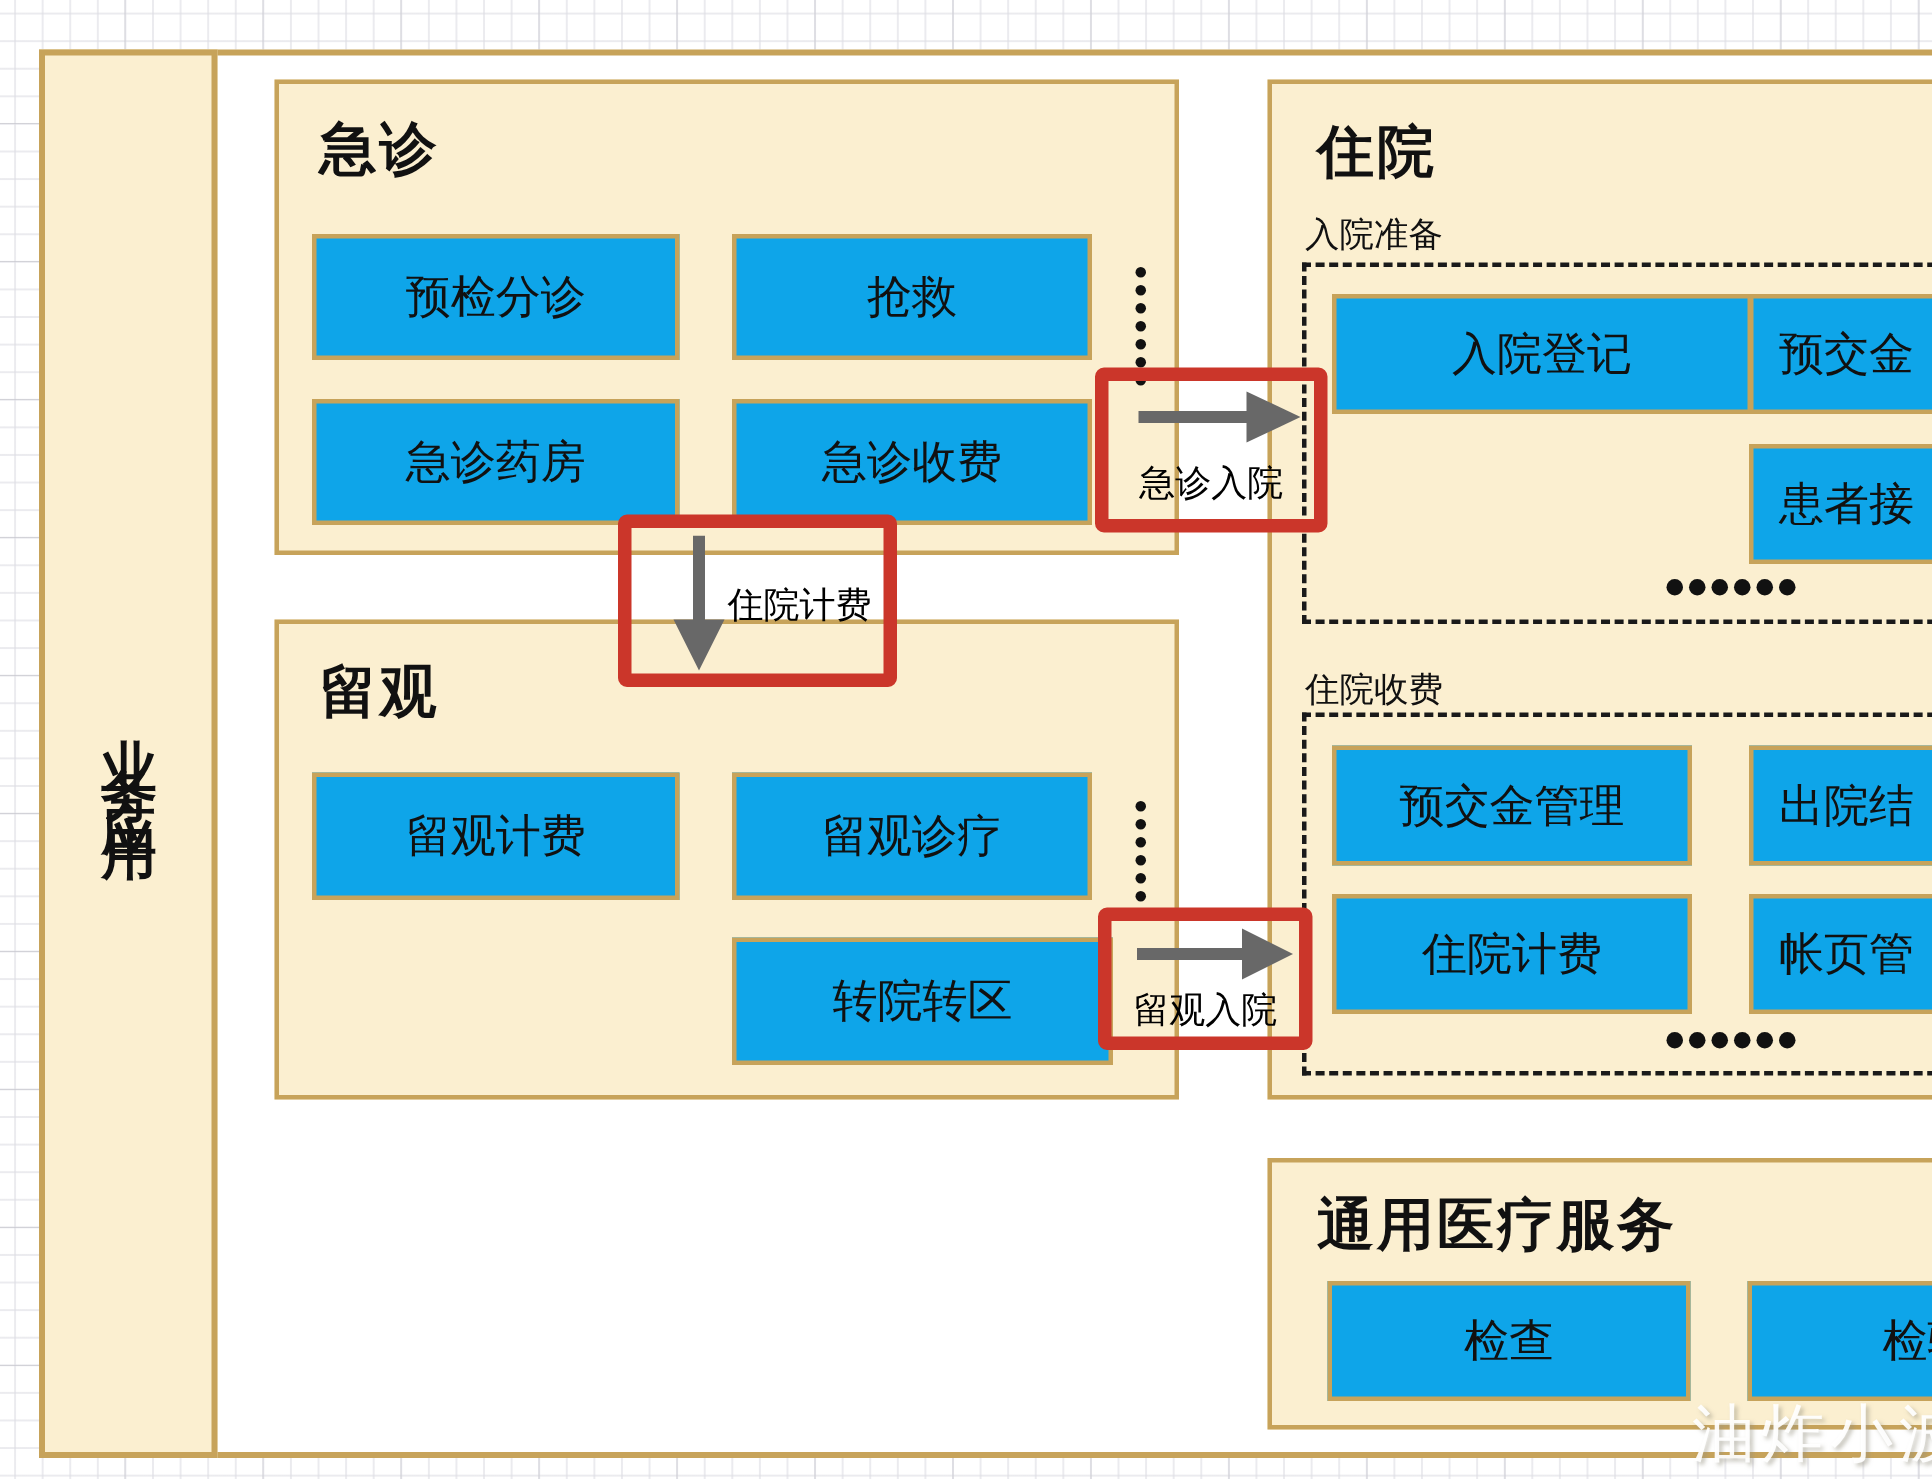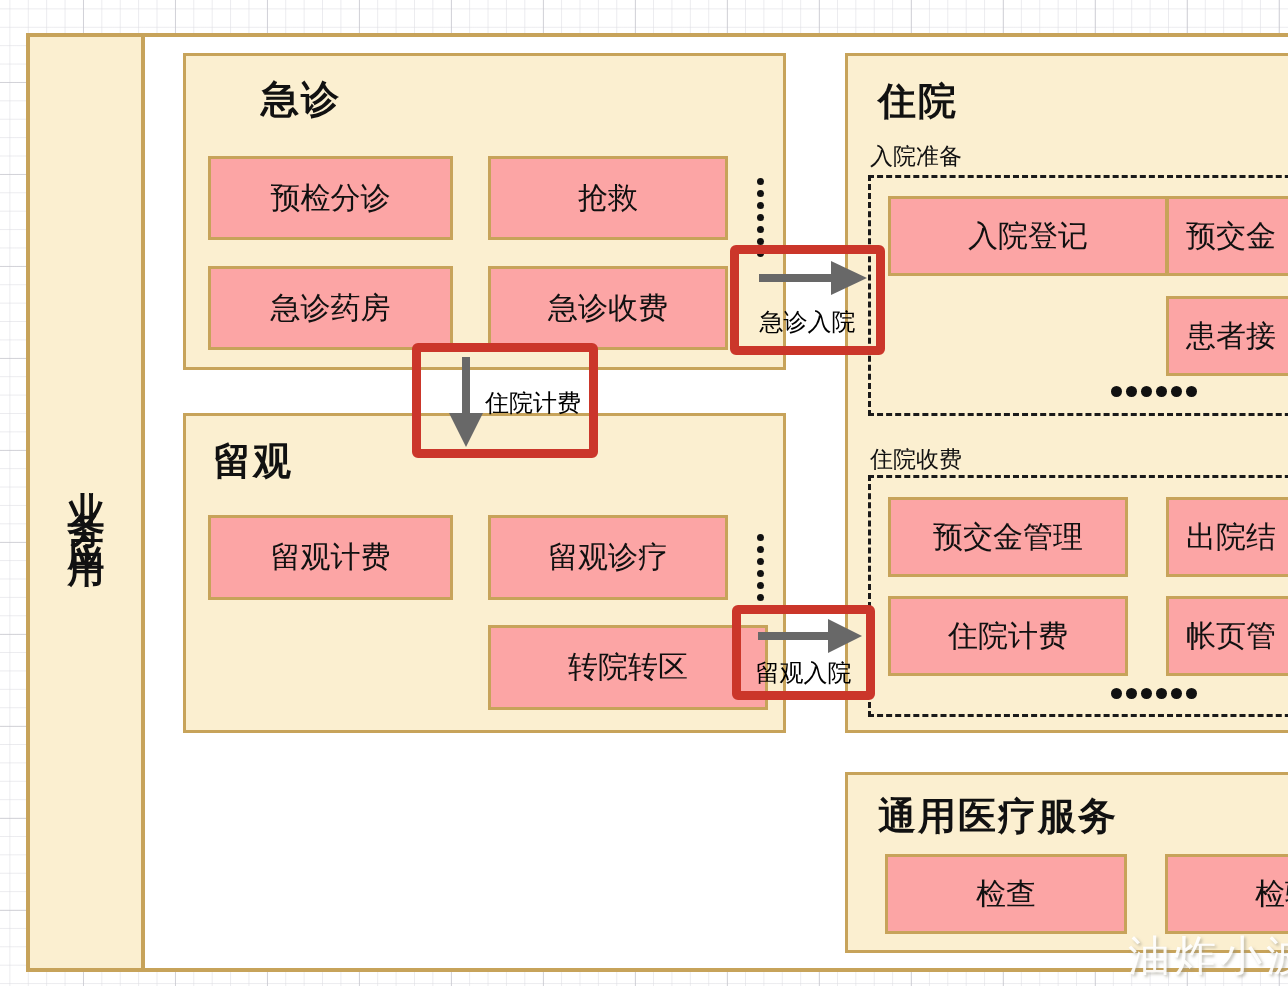--- a/index.html
+++ b/index.html
@@ -14,21 +14,21 @@
       #ffffff;
     background-size:92px 92px,92px 92px,18.4px 18.4px,18.4px 18.4px;
     background-position:-9px -10px,-9px -10px,-9px -10px,-9px -10px;
   }
   .abs{position:absolute;box-sizing:border-box;}
   .outer{background:#fff;border:4px solid #C7A35A;}
   .sidebar{background:#FBEFD0;border:4px solid #C7A35A;display:flex;align-items:center;justify-content:center;}
   .vtext{writing-mode:vertical-rl;text-orientation:upright;font-size:37px;font-weight:700;letter-spacing:.55em;color:#111;}
   .panel{background:#FBEFD0;border:3px solid #C7A35A;}
   .panel-title{position:absolute;font-size:38px;font-weight:700;letter-spacing:2px;white-space:nowrap;}
-  .cell{position:absolute;box-sizing:border-box;background:#fca5a5;border:3px solid #C7A35A;
+  .cell{position:absolute;box-sizing:border-box;background:#0ea5e9;border:3px solid #C7A35A;
         display:flex;align-items:center;justify-content:center;}
   .cell span{font-size:30px;font-weight:500;white-space:nowrap;}
   .group-label{position:absolute;font-size:23px;font-weight:500;white-space:nowrap;}
   .dashed{position:absolute;box-sizing:border-box;border:3px dashed #1a1a1a;}
   .vdots{position:absolute;width:7px;height:7px;border-radius:50%;background:#111;
          box-shadow:0 12px 0 #111,0 24px 0 #111,0 36px 0 #111,0 48px 0 #111,0 60px 0 #111,0 72px 0 #111;}
   .hdots{position:absolute;width:11px;height:11px;border-radius:50%;background:#111;
          box-shadow:15px 0 0 #111,30px 0 0 #111,45px 0 0 #111,60px 0 0 #111,75px 0 0 #111;}
   .connector{position:absolute;box-sizing:border-box;border:9px solid #CB362A;border-radius:6px;z-index:20;}
   .connector .clabel{position:absolute;font-size:24px;font-weight:500;white-space:nowrap;color:#000;}
@@ -40,21 +40,21 @@
 
 <div class="stage">
 
   <div class="abs outer" style="left:26px;top:33px;width:1290px;height:939px;"></div>
 
   <div class="abs sidebar" style="left:26px;top:33px;width:119px;height:939px;">
     <div class="vtext">业务应用</div>
   </div>
 
   <div class="abs panel" style="left:183px;top:53px;width:603px;height:317px;">
-    <div class="panel-title" style="left:27px;top:18px;margin-left:48px;">急诊</div>
+    <div class="panel-title" style="left:27px;top:18px;">急诊</div>
     <div class="cell" style="left:22px;top:100px;width:245px;height:84px;">
       <span>预检分诊</span>
     </div>
     <div class="cell" style="left:302px;top:100px;width:240px;height:84px;">
       <span>抢救</span>
     </div>
     <div class="cell" style="left:22px;top:210px;width:245px;height:84px;">
       <span>急诊药房</span>
     </div>
     <div class="cell" style="left:302px;top:210px;width:240px;height:84px;">
@@ -64,21 +64,21 @@
   </div>
 
   <div class="abs panel" style="left:183px;top:413px;width:603px;height:320px;">
     <div class="panel-title" style="left:27px;top:20px;">留观</div>
     <div class="cell" style="left:22px;top:99px;width:245px;height:85px;">
       <span>留观计费</span>
     </div>
     <div class="cell" style="left:302px;top:99px;width:240px;height:85px;">
       <span>留观诊疗</span>
     </div>
-    <div class="cell" style="left:302px;top:209px;width:280px;height:85px;">
+    <div class="cell" style="left:302px;top:209px;width:254px;height:85px;">
       <span>转院转区</span>
     </div>
     <div class="vdots" style="left:571px;top:118px;"></div>
   </div>
 
   <div class="abs panel" style="left:845px;top:53px;width:465px;height:680px;">
     <div class="panel-title" style="left:30px;top:20px;">住院</div>
 
     <div class="group-label" style="left:22px;top:85px;">入院准备</div>
     <div class="dashed" style="left:20px;top:119px;width:450px;height:241px;">

